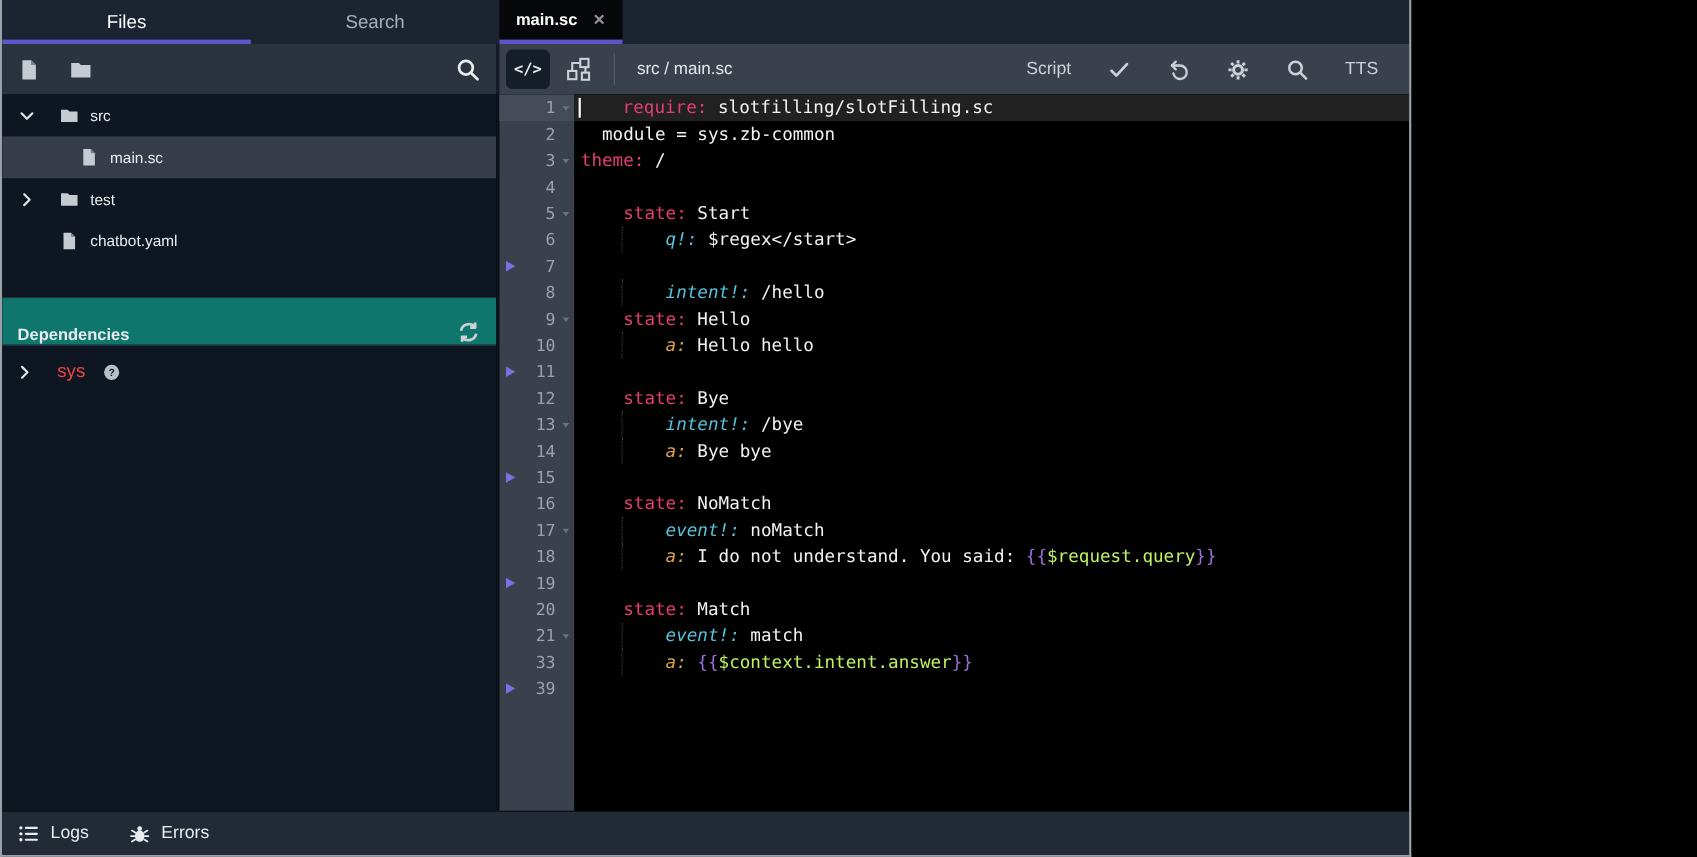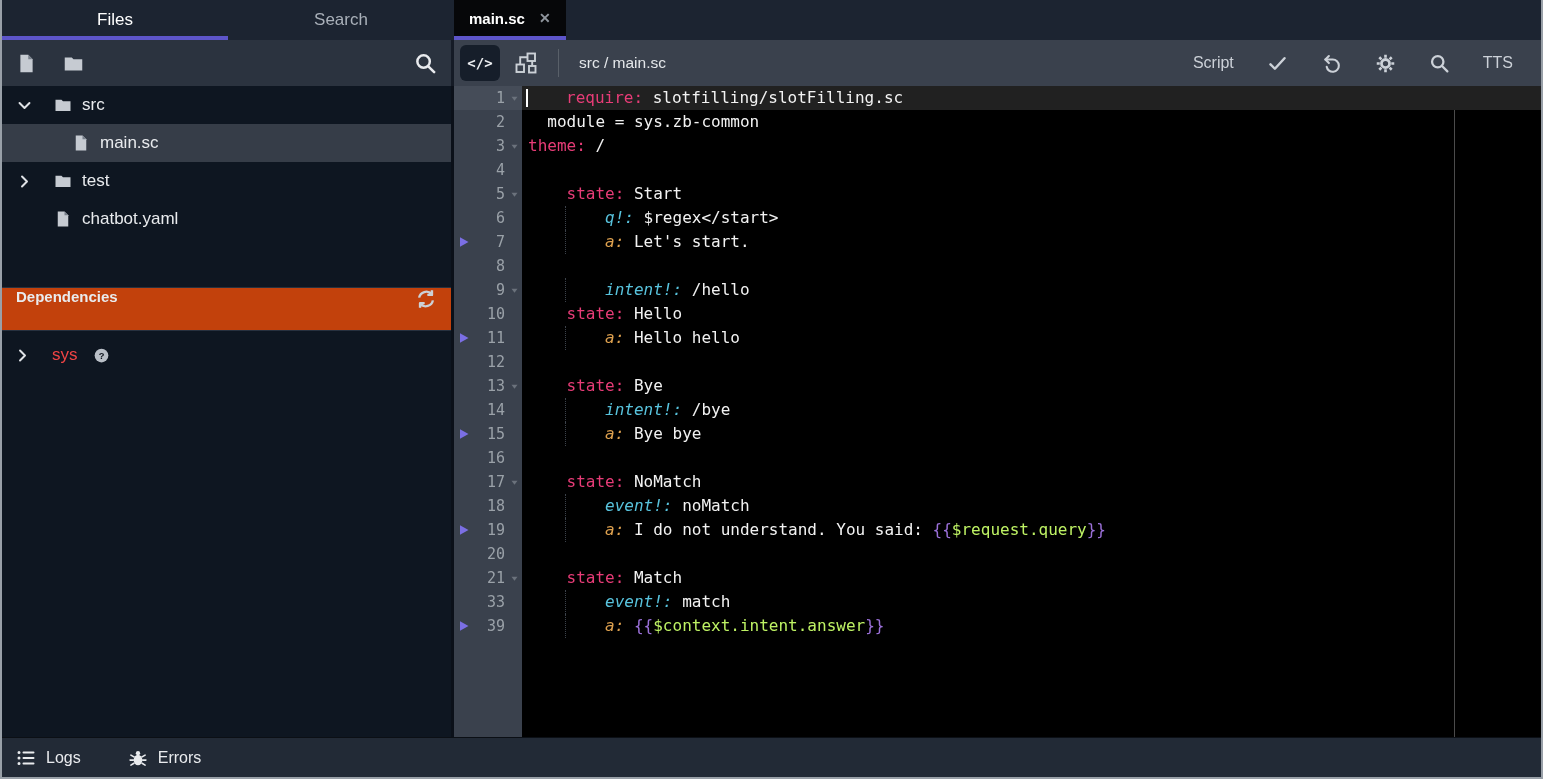--- a/index.html
+++ b/index.html
@@ -1,20 +1,20 @@
 <!DOCTYPE html>
 <html><head>
 <meta charset="utf-8">
 <style>
   * { margin:0; padding:0; box-sizing:border-box; }
   html,body { background:#000; }
   body { font-family:"Liberation Sans", sans-serif; }
 
   .window{
-    position:relative; width:1543px; height:779px;
+    position:relative; width:1283px; height:779px;
     border-left:2px solid #99a0a8; border-right:2px solid #99a0a8; border-bottom:2px solid #99a0a8;
     background:#000; overflow:hidden; display:flex; flex-direction:column;
   }
 
   
   .topbar{ height:40px; display:flex; background:#1c2431; flex:0 0 auto; }
   .sb-tabs{ width:452px; display:flex; flex:0 0 auto; }
   .tab{ flex:1; display:flex; align-items:center; justify-content:center;
         font-size:17px; color:#a9b0b9; cursor:default; position:relative; }
   .tab.active{ color:#ffffff; }
@@ -41,31 +41,31 @@
   .vdiv{ width:1px; height:28px; background:#596069; margin:0 6px; }
   .breadcrumb{ color:#e4e7ea; font-size:15.5px; }
   .rgroup{ margin-left:auto; display:flex; align-items:center; gap:33px; padding-right:18px;
            color:#ccd1d8; font-size:16px; }
   .rgroup .icon{ width:21px; height:21px; color:#ccd1d8; }
 
   
   .main{ flex:1; display:flex; min-height:0; }
   .sidebar{ width:452px; flex:0 0 auto; background:#0e1621; border-right:3px solid #0b1019;
             display:flex; flex-direction:column; }
-  .trow{ height:38px; display:flex; align-items:center; color:#e9ebee; font-size:17px; }
+  .trow{ height:38px; display:flex; align-items:center; color:#e9ebee; font-size:14px; }
   .trow.selected{ background:#363d48; }
   .slot-chev{ width:38px; display:flex; align-items:center; color:#dfe2e6; }
   .slot-chev svg{ width:17px; height:17px; }
   .slot-icon{ width:26px; display:flex; align-items:center; }
   .slot-icon svg{ width:18px; height:18px; }
   .tlabel{ margin-left:2px; }
 
-  .deps-header{ margin-top:49px; height:44px; flex:0 0 auto; background:#c2410c;
+  .deps-header{ margin-top:32px; height:44px; flex:0 0 auto; background:#0f766e;
                 border-top:1px solid #27313f; border-bottom:1px solid #27313f;
-                display:flex; align-items:flex-start; padding:0 14px; }
+                display:flex; align-items:flex-end; padding:0 14px; }
   .deps-header span[data-bind]{ color:#e9ebee; font-weight:bold; font-size:15px; }
   .deps-header .refresh{ margin-left:auto; width:22px; height:22px; color:#ccd1d7; }
 
   .dep-row{ height:48px; display:flex; align-items:center; padding-left:12px; color:#ef4444; font-size:17px; }
   .dep-row .chev{ width:38px; display:flex; align-items:center; color:#dfe2e6; }
   .dep-row .chev svg{ width:17px; height:17px; }
   .dep-row .help{ width:15px; height:15px; margin-left:16px; }
 
   
   .editor{ flex:1; display:flex; background:#000; position:relative; min-width:0; }
@@ -87,21 +87,21 @@
   .caret{ position:absolute; left:4px; top:3px; width:2px; height:18px; background:#ffffff; }
   .tk-pl{ color:#f2f2f2; }
   .tk-kw{ color:#e73c77; }
   .tk-ci{ color:#58c3dd; font-style:italic; }
   .tk-oi{ color:#dea14f; font-style:italic; }
   .tk-br{ color:#9b70d9; }
   .tk-vr{ color:#bef264; }
 
   
   .statusbar{ height:40px; flex:0 0 auto; background:#222a36; border-top:1px solid #0b0f15;
-              display:flex; align-items:center; padding:0 14px; gap:47px; }
+              display:flex; align-items:center; padding:0 14px; gap:36px; }
   .sb-item{ display:flex; align-items:center; gap:10px; color:#e9ebee; font-size:16px; }
   .sb-item .icon{ width:20px; height:20px; color:#e9ebee; }
 </style>
 </head>
 <body>
 
 <div class="window">
 
   <div class="topbar">
     <div class="sb-tabs">
@@ -396,21 +396,20 @@
           </div>
         </div>
       <div class="codepane" id="codepane">
         <div class="ruler"></div>
       <div class="crow active"><span class="caret"></span><span class="tk-kw">require:</span><span class="tk-pl"> slotfilling/slotFilling.sc</span></div>
           <div class="crow"><span class="tk-pl">  module = sys.zb-common</span></div>
           <div class="crow"><span class="tk-kw">theme:</span><span class="tk-pl"> /</span></div>
           <div class="crow"></div>
           <div class="crow"><span class="tk-pl">    </span><span class="tk-kw">state:</span><span class="tk-pl"> Start</span></div>
           <div class="crow"><span class="iguide"></span><span class="tk-pl">        </span><span class="tk-ci">q!:</span><span class="tk-pl"> $regex&lt;/start&gt;</span></div>
-          <div class="crow"><span class="iguide"></span><span class="tk-pl">        </span><span class="tk-oi">a:</span><span class="tk-pl"> Let's start.</span></div>
           <div class="crow"></div>
           <div class="crow"><span class="iguide"></span><span class="tk-pl">        </span><span class="tk-ci">intent!:</span><span class="tk-pl"> /hello</span></div>
           <div class="crow"><span class="tk-pl">    </span><span class="tk-kw">state:</span><span class="tk-pl"> Hello</span></div>
           <div class="crow"><span class="iguide"></span><span class="tk-pl">        </span><span class="tk-oi">a:</span><span class="tk-pl"> Hello hello</span></div>
           <div class="crow"></div>
           <div class="crow"><span class="tk-pl">    </span><span class="tk-kw">state:</span><span class="tk-pl"> Bye</span></div>
           <div class="crow"><span class="iguide"></span><span class="tk-pl">        </span><span class="tk-ci">intent!:</span><span class="tk-pl"> /bye</span></div>
           <div class="crow"><span class="iguide"></span><span class="tk-pl">        </span><span class="tk-oi">a:</span><span class="tk-pl"> Bye bye</span></div>
           <div class="crow"></div>
           <div class="crow"><span class="tk-pl">    </span><span class="tk-kw">state:</span><span class="tk-pl"> NoMatch</span></div>

